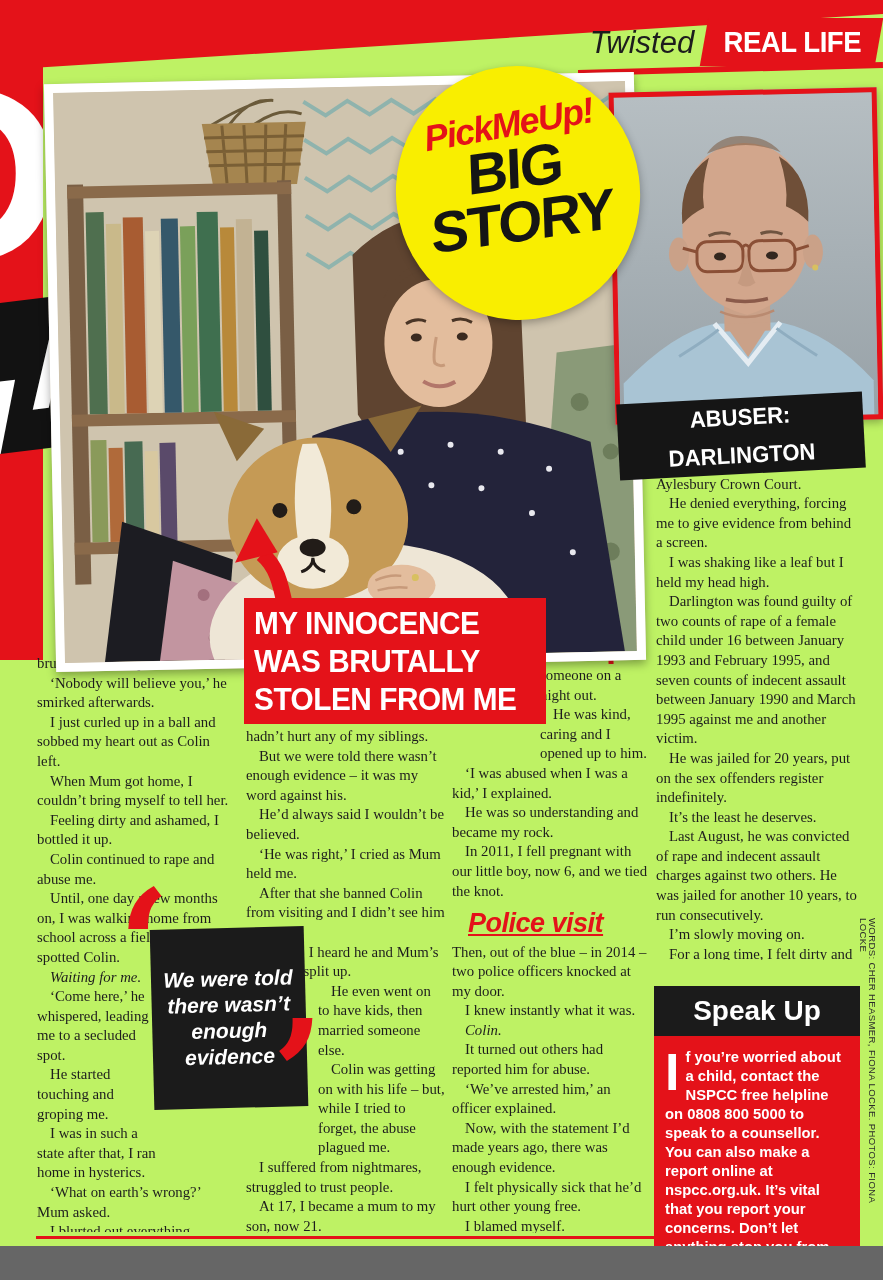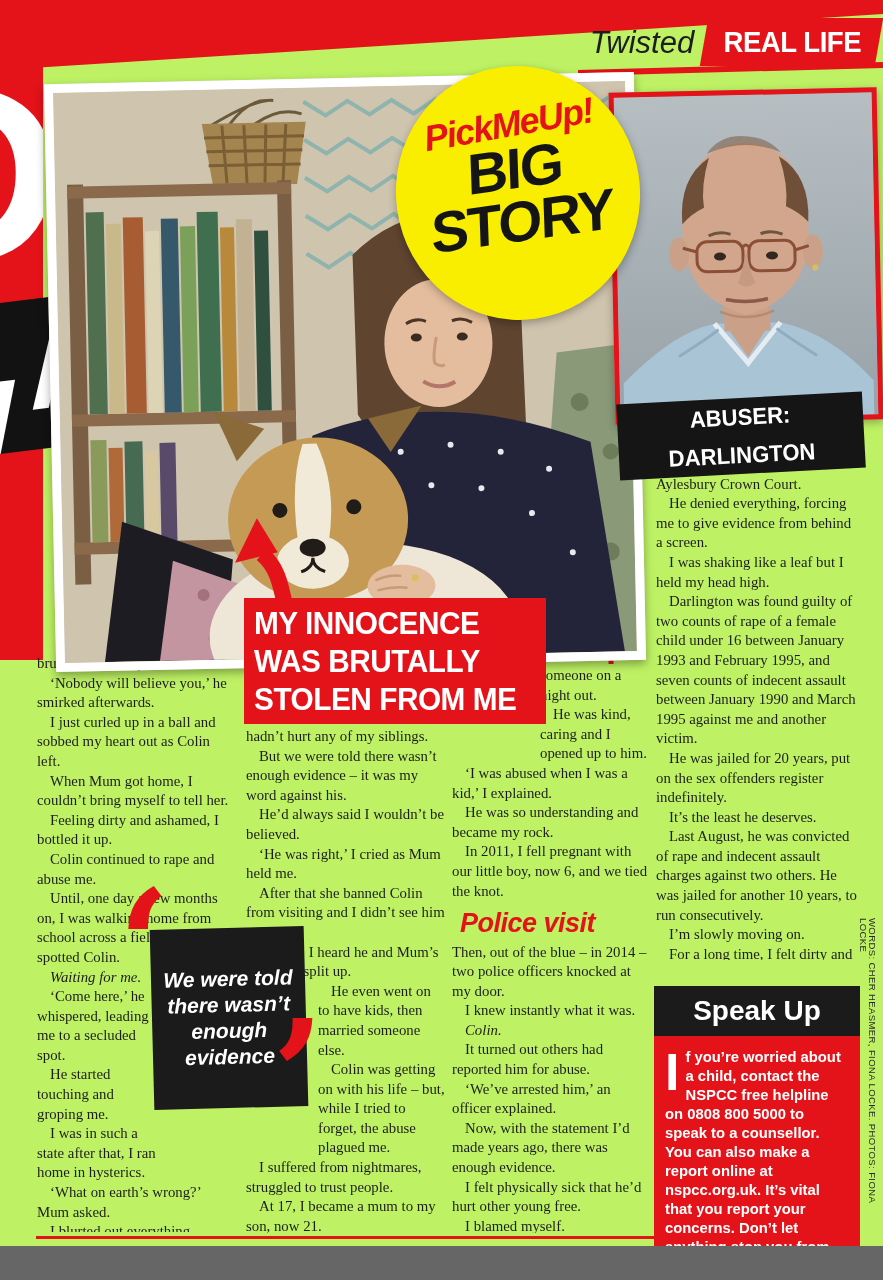--- a/index.html
+++ b/index.html
@@ -46,21 +46,21 @@
   .col p{margin:0;text-indent:13px;}
   .col p.ni{text-indent:0;}
   .col p.it{font-style:italic;}
   #col1{left:37px;top:654px;width:199px;height:578px;}
   #col2{left:246px;top:727px;width:200px;height:506px;}
   #col3{left:452px;top:666px;width:200px;height:567px;}
   #col4{left:656px;top:455px;width:203px;height:505px;}
   .sp-r{float:right;width:80px;height:176px;}
   .sp-l{float:left;width:72px;height:176px;}
   .sp-photo{float:left;width:88px;height:96px;}
-  .subhead{font:italic 900 27px/1.2 "Liberation Sans",sans-serif;color:#e41219;margin:6px 8px 3px;letter-spacing:-0.5px;}
+  .subhead{font:italic 900 27px/1.2 "Liberation Sans",sans-serif;color:#e41219;margin:6px 16px 3px;letter-spacing:-0.5px;text-decoration:underline;}
   
   .quote-box{position:absolute;left:152px;top:928px;width:154px;height:180px;background:#1b1b1b;z-index:6;
              transform:rotate(-1.5deg);display:flex;align-items:center;justify-content:center;text-align:center;}
   .quote-box span{font:italic 700 21px/26px "Liberation Sans",sans-serif;color:#fff;}
   .qmark{position:absolute;z-index:7;color:#e41219;font-family:"DejaVu Serif",serif;font-weight:bold;font-size:150px;line-height:0.62;width:60px;height:60px;overflow:visible;}
   .q-open{left:118px;top:898px;}
   .q-close{left:272px;top:1028px;}
   
   .speakup{position:absolute;left:654px;top:986px;width:206px;z-index:6;}
   .speakup-head{background:#1b1b1b;color:#fff;text-align:center;font:900 28px/50px "Liberation Sans",sans-serif;}

